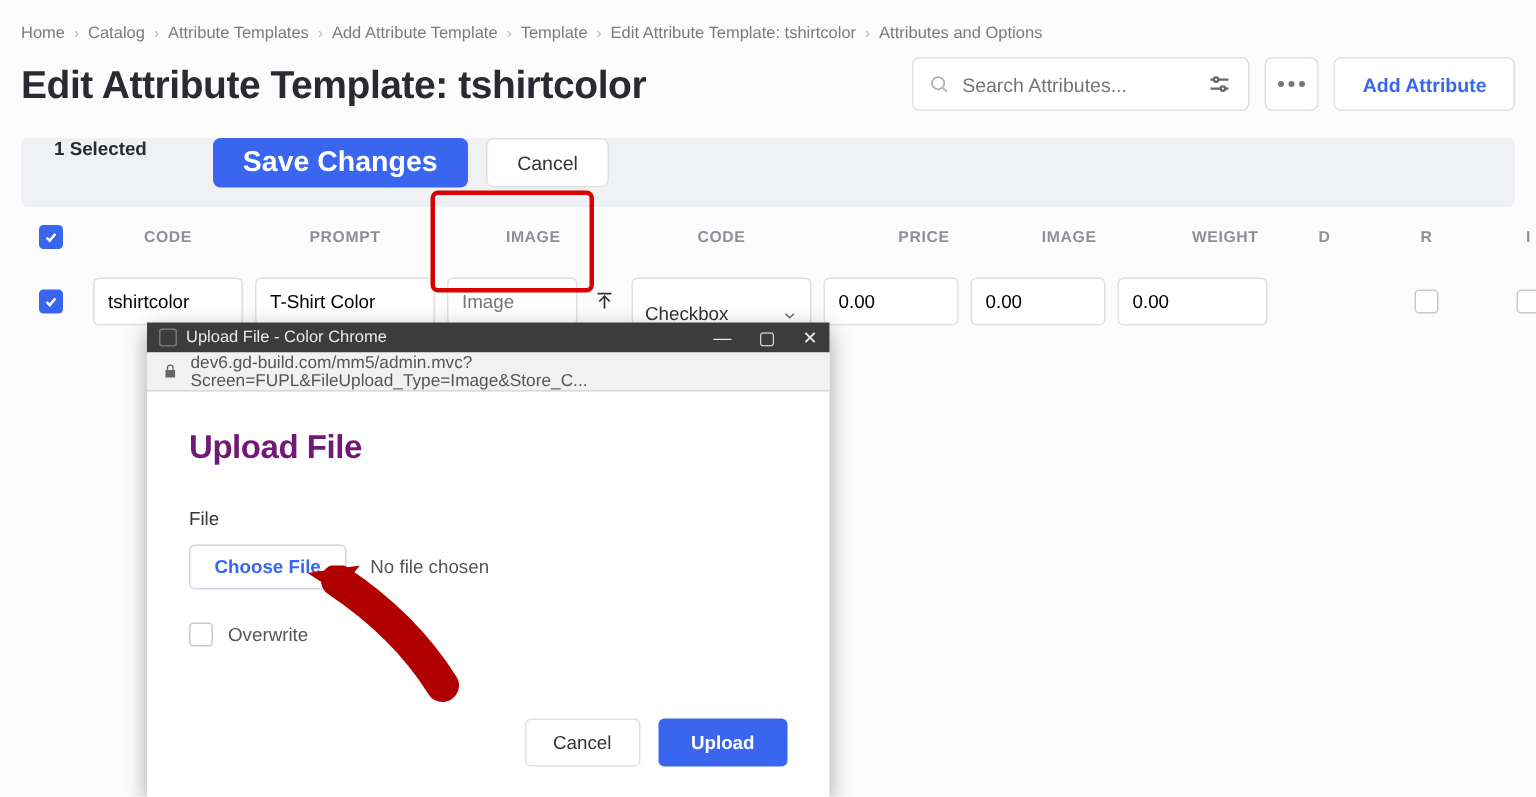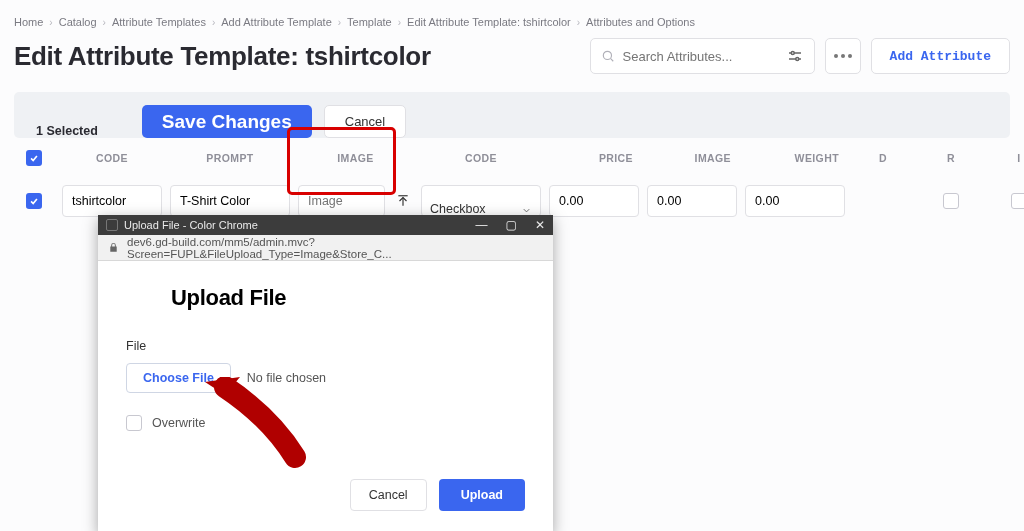--- a/index.html
+++ b/index.html
@@ -10,23 +10,23 @@
   .breadcrumb span.crumb { color:#7a7a82; }
 
   .header-row { display:flex; align-items:center; padding: 0 14px 18px 14px;}
   .page-title { flex:1; font-size: 26px; font-weight: 700; color:#2a2a31; letter-spacing:-0.3px;}
   .search-box { width: 225px; border:1px solid #e0e0e4; border-radius:5px; height:36px; display:flex; align-items:center; padding:2px 10px; background:#fff;}
   .search-box svg { flex:none; }
   .search-box input { border:none; outline:none; font-size:13px; width:100%; margin-left:8px; color:#666;}
   .search-settings { width:18px; height:18px; margin-left:8px; cursor:pointer;}
   .more-btn { margin-left:10px; width:36px; height:36px; border:1px solid #e0e0e4; border-radius:5px; background:#fff; display:flex; align-items:center; justify-content:center; cursor:pointer; }
   .more-btn span{ width:4px;height:4px;background:#777;border-radius:50%; margin:0 1.5px;}
-  .add-btn { margin-left:10px; height:36px; padding:0 18px; border:1px solid #e0e0e4; border-radius:5px; background:#fff; color:#3a66ef; font-weight:600; font-size:13px; display:flex;align-items:center; cursor:pointer;font-family:Liberation Mono, monospace;}
-
-  .action-bar { margin:0 14px; background:#eff1f4; border-radius:5px; height:46px; display:flex; align-items:flex-end; padding:0 22px;}
+  .add-btn { margin-left:10px; height:36px; padding:0 18px; border:1px solid #e0e0e4; border-radius:5px; background:#fff; color:#3a66ef; font-weight:600; font-size:13px; display:flex;align-items:center; cursor:pointer;}
+
+  .action-bar { margin:0 14px; background:#eff1f4; border-radius:5px; height:46px; display:flex; align-items:flex-start; padding:0 22px;}
   .selected-text { font-size:12.5px; font-weight:700; color:#2a2a31;}
   .save-btn { margin-left: 44px; background:#3a66ef; color:#fff; border:none; border-radius:5px; height:33px; padding:0 20px; font-size:19px; font-weight:700; cursor:pointer;}
   .cancel-top { margin-left:12px; background:#fff; border:1px solid #e0e0e4; border-radius:5px; height:33px; padding:0 20px; font-size:13px; cursor:pointer; color:#333;}
 
   .table-wrap { margin:0 14px; }
   .thead, .trow { display:grid; grid-template-columns: 40px 100px 120px 115px 120px 90px 90px 100px 60px 60px 60px 40px; align-items:center; gap:8px;}
   .thead { height:40px; }
   .thead .th { font-size:10.5px; font-weight:700; color:#8f8f99; letter-spacing:0.4px;text-align:center;}
   .trow { height:46px;}
   .chk { width:16px;height:16px; border-radius:3px; display:flex;align-items:center;justify-content:center; cursor:pointer;}
@@ -45,21 +45,21 @@
 
   
   .dialog-shadow { position:absolute; left:98px; top:215px; width:455px; box-shadow: 0 4px 14px rgba(0,0,0,0.35); background:#fff;}
   .dlg-title { height:20px; background:#3c3c3c; display:flex; align-items:center; padding:0 8px; color:#eaeaea; font-size:11px;}
   .dlg-title .fav { width:12px;height:12px; margin-right:6px; border:1px solid #777; border-radius:2px;}
   .dlg-title .wctl { margin-left:auto; display:flex; gap:18px; align-items:center;}
   .dlg-title .wctl span{ cursor:pointer; font-size:12px;}
   .dlg-url { height:26px; background:#f1f1f1; border-bottom:1px solid #d8d8d8; display:flex;align-items:center; padding:0 10px; font-size:11.5px; color:#555;}
   .dlg-url svg{flex:none; margin-right:8px;}
   .dlg-body { padding: 24px 28px 22px;}
-  .dlg-h { font-size:22px; font-weight:600; color:#000000; letter-spacing:-0.3px;margin-left:45px;}
+  .dlg-h { font-size:22px; font-weight:600; color:#701a75; letter-spacing:-0.3px;}
   .file-label { margin-top:28px; font-size:12.5px; color:#333;}
   .choose-row { margin-top:10px; display:flex; align-items:center; gap:16px;}
   .choose-btn { border:1px solid #cfd6e4; border-radius:4px; height:30px; padding:0 16px; background:#fff; color:#3a66ef; font-size:12.5px; font-weight:600; cursor:pointer;}
   .nofile { font-size:12.5px; color:#555;}
   .overwrite-row { margin-top:22px; display:flex; align-items:center; gap:10px; font-size:12.5px; color:#555;}
   .dlg-actions { margin-top:48px; display:flex; justify-content:flex-end; gap:12px;}
   .dlg-cancel { border:1px solid #e0e0e4; background:#fff; border-radius:4px; height:32px; padding:0 18px; font-size:12.5px; cursor:pointer; color:#333;}
   .dlg-upload { background:#3a66ef; color:#fff; border:none; border-radius:4px; height:32px; padding:0 22px; font-size:12.5px; font-weight:600; cursor:pointer;}
 
   .arrow { position:absolute; left:200px; top:377px; pointer-events:none;}

